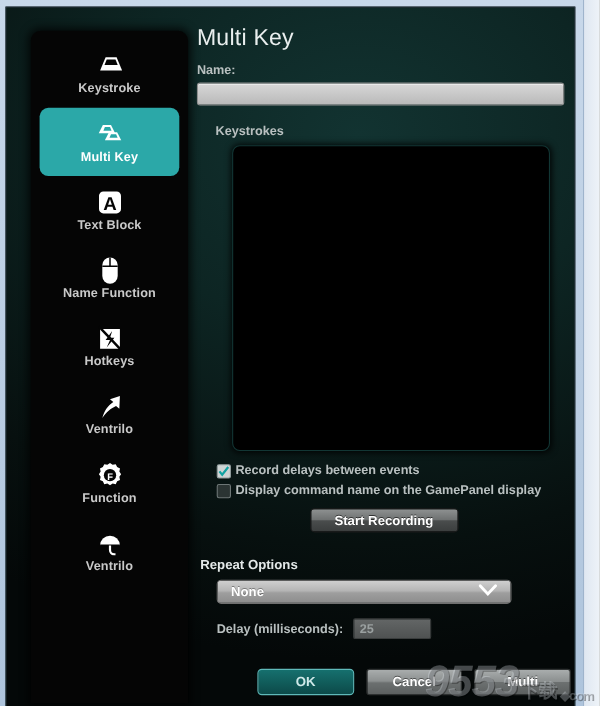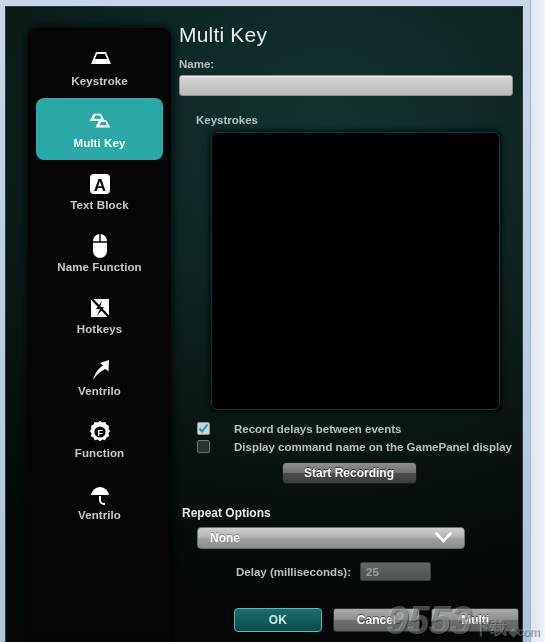--- a/index.html
+++ b/index.html
@@ -124,22 +124,22 @@
     margin-left: 32px;
     background: #000000;
     border-radius: 7px;
     border: 1px solid #123634;
     box-shadow: 0 0 6px 1px rgba(0,0,0,.85);
     overflow: auto;
   }
 
   .check-row {
     display: flex;
-    align-items: center;
-    gap: 24px;
+    align-items: flex-start;
+    gap: 4px;
     margin: 0 0 5px 18px;
     cursor: pointer;
   }
   .check-row.first { margin-top: 12px; }
   .cbox {
     width: 13px; height: 13px;
     border: 1px solid #6d7676;
     background: #2b3433;
     border-radius: 2px;
     display: flex; align-items: center; justify-content: center;
@@ -201,21 +201,20 @@
   }
 
   .delay-row {
     display: flex; align-items: center; gap: 9px;
     margin: 13px 0 0 18px;
   }
   .delay-label {
     font-size: 11.5px;
     font-weight: bold;
     color: #b9c0c0;
-    margin-left: 39px;
   }
   .delay-input {
     width: 71px; height: 19px;
     background: linear-gradient(180deg,#636666 0%, #4f5252 100%);
     border: 1px solid #3a3d3d;
     border-radius: 2px;
     font-family: "Liberation Sans", sans-serif;
     font-size: 11.5px;
     font-weight: bold;
     color: #9aa0a0;

